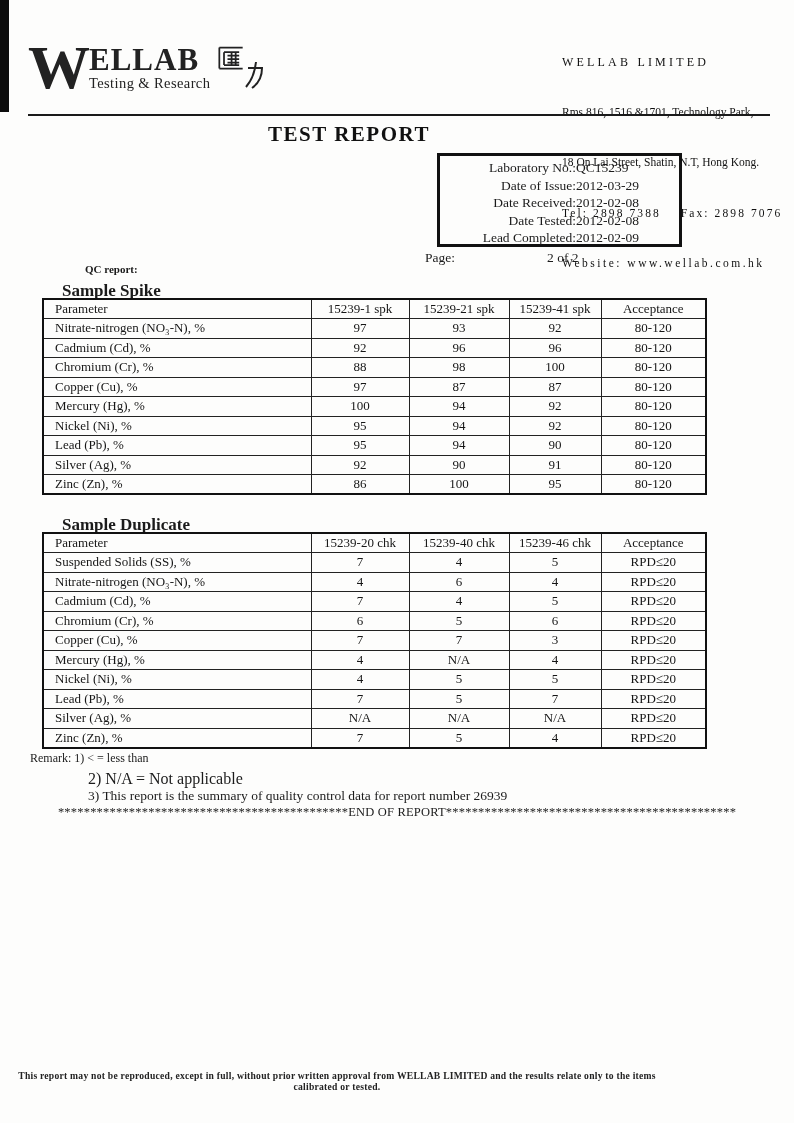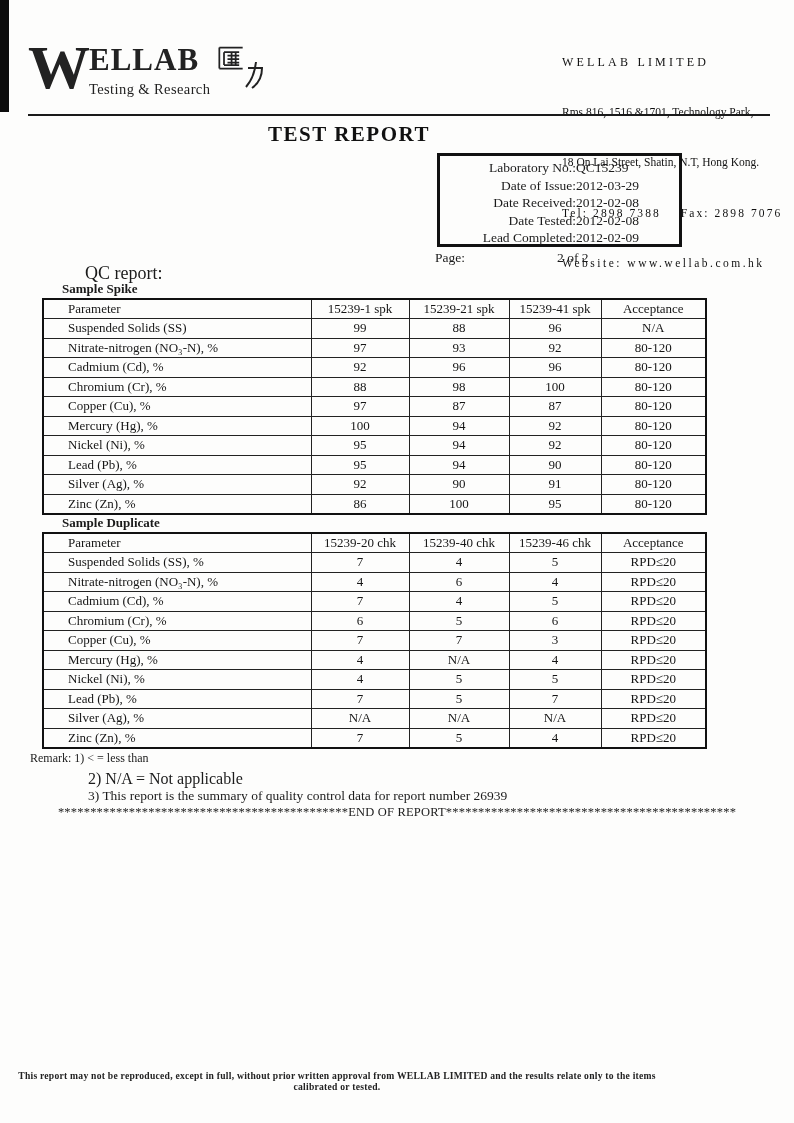--- a/index.html
+++ b/index.html
@@ -13,53 +13,53 @@
     font-family:"Liberation Serif","DejaVu Serif",serif;
     overflow:hidden;
   }
   .scan-bar { position:absolute; left:0; top:0; width:9px; height:112px; background:#0d0d0d; }
 
   
   .logo { position:absolute; left:28px; top:36px; display:flex; align-items:flex-start; color:#222; }
   .logo-w { font-size:62px; line-height:62px; font-weight:bold; letter-spacing:-2px; }
   .logo-right { margin-left:1px; padding-top:10px; }
   .logo-ellab { font-size:31px; line-height:28px; font-weight:bold; letter-spacing:1px; display:block; }
-  .logo-tagline { font-size:14.5px; line-height:16px; display:block; margin-top:7px; letter-spacing:0.4px; }
+  .logo-tagline { font-size:14.5px; line-height:16px; display:block; margin-top:1px; letter-spacing:0.4px; }
   .logo-cjk { position:relative; width:54px; height:58px; margin-left:7px; margin-top:8px; }
   .cjk-hui { position:absolute; left:0; top:0; }
   .cjk-li { position:absolute; left:27px; top:16px; }
 
   
   .addr { position:absolute; left:562px; top:20px; font-size:11.5px; line-height:16.8px; color:#111; white-space:pre; }
   .addr .name { letter-spacing:3.2px; font-size:12px; }
   .addr .tel { letter-spacing:2.1px; }
   .addr .web { letter-spacing:2.5px; }
 
   .rule { position:absolute; left:28px; top:114px; width:742px; height:2px; background:#1a1a1a; }
 
   .title { position:absolute; left:0; top:122px; width:698px; text-align:center;
            font-size:21px; font-weight:bold; letter-spacing:1.5px; color:#111; }
 
   
   .info-box { position:absolute; left:437px; top:153px; width:245px; height:94px;
               border:3px solid #111; padding:3px 0 0 11px;text-align:right; }
   .info-row { display:flex; font-size:13.5px; line-height:17.6px; }
   .info-label { width:125px; }
-  .page-row { position:absolute; left:435px; top:250px; display:flex; font-size:13.5px; }
+  .page-row { position:absolute; left:425px; top:250px; display:flex; font-size:13.5px; }
   .page-row .info-label { width:122px; }
 
-  .qc-label { position:absolute; left:85px; top:263px; font-size:18px; font-weight:normal; }
-  .section-label { position:absolute; font-size:13px; font-weight:bold; }
+  .qc-label { position:absolute; left:85px; top:263px; font-size:11px; font-weight:bold; }
+  .section-label { position:absolute; font-size:17px; font-weight:bold; }
 
   
   table.qc { position:absolute; left:42px; border-collapse:collapse; table-layout:fixed;
              width:663px; font-size:13px; color:#161616; }
   table.qc th, table.qc td { border:1.4px solid #222; font-weight:normal; height:19.5px;
              padding:0 2px; text-align:center; overflow:hidden; white-space:nowrap; }
-  table.qc th.p, table.qc td.p { text-align:left; padding-left:24px; }
+  table.qc th.p, table.qc td.p { text-align:left; padding-left:11px; }
   table.qc { border:2px solid #111; }
 
   .remark1 { position:absolute; left:30px; top:751px; font-size:12px; }
   .remark2 { position:absolute; left:88px; top:770px; font-size:16px; }
   .remark3 { position:absolute; left:88px; top:788px; font-size:13.5px; }
   .endline { position:absolute; left:0; top:805px; width:794px; text-align:center;
              font-size:12.5px; white-space:nowrap; letter-spacing:0.2px; }
 
   .footer { position:absolute; left:0; top:1070px; width:674px; text-align:center;
             font-size:9.6px; font-weight:bold; letter-spacing:0.25px; color:#222; }
@@ -141,27 +141,20 @@
       <tr>
         <th class="p">Parameter</th>
         <th>15239-1 spk</th>
         <th>15239-21 spk</th>
         <th>15239-41 spk</th>
         <th>Acceptance</th>
       </tr>
     </thead>
     <tbody>
       <tr>
-        <td class="p">Suspended Solids (SS)</td>
-        <td>99</td>
-        <td>88</td>
-        <td>96</td>
-        <td>N/A</td>
-      </tr>
-      <tr>
         <td class="p">Nitrate-nitrogen (NO₃-N), %</td>
         <td>97</td>
         <td>93</td>
         <td>92</td>
         <td>80-120</td>
       </tr>
       <tr>
         <td class="p">Cadmium (Cd), %</td>
         <td>92</td>
         <td>96</td>

